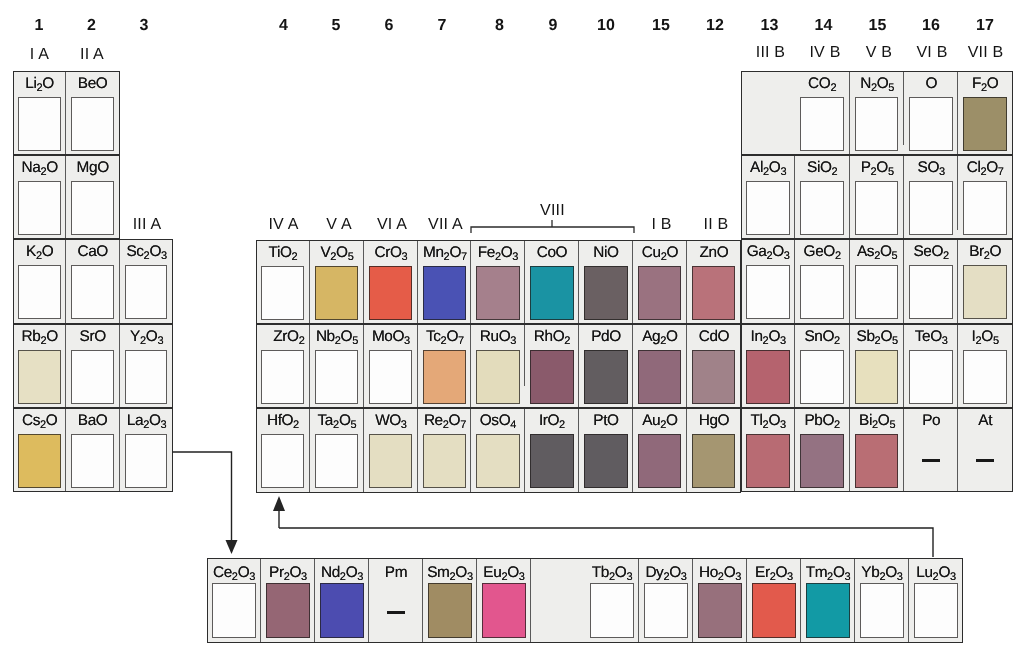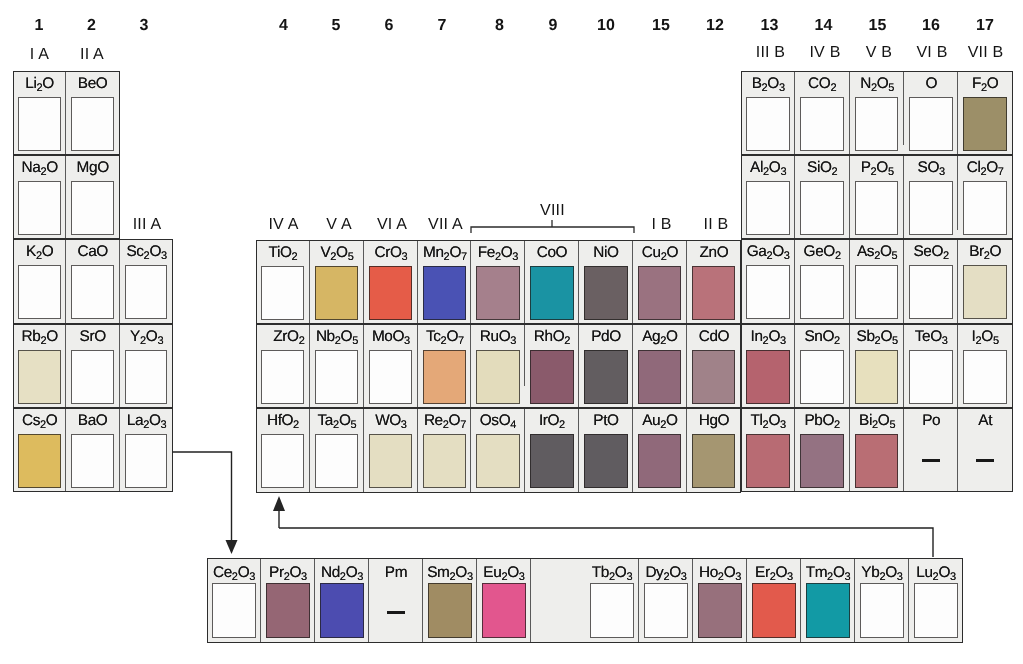--- a/index.html
+++ b/index.html
@@ -274,25 +274,20 @@
         <div class="clabel" style="top: 2px;">Au<sub>2</sub>O</div>
         <div class="swatch" style="left: 5px; top: 26px; width: 43.3667px; height: 54px; background: rgb(144, 105, 122);"></div>
       </div>
       <div class="cell" style="left: 430.933px; top: 0px; width: 53.8667px; height: 84.2px;">
         <div class="clabel" style="top: 2px;">HgO</div>
         <div class="swatch" style="left: 5px; top: 26px; width: 43.3667px; height: 54px; background: rgb(165, 150, 113);"></div>
       </div>
       <div class="blockframe"></div>
     </div>
     <div class="block" style="left: 740.8px; top: 71px; width: 271.8px; height: 84.2px;">
-      <div class="cell" style="left: 0px; top: 0px; width: 54.36px; height: 84.2px;">
-        <div class="vline"></div>
-        <div class="clabel" style="top: 2px;">B<sub>2</sub>O<sub>3</sub></div>
-        <div class="swatch" style="left: 5px; top: 26px; width: 43.86px; height: 54px;"></div>
-      </div>
       <div class="cell" style="left: 54.36px; top: 0px; width: 54.36px; height: 84.2px;">
         <div class="vline"></div>
         <div class="clabel" style="top: 2px;">CO<sub>2</sub></div>
         <div class="swatch" style="left: 5px; top: 26px; width: 43.86px; height: 54px;"></div>
       </div>
       <div class="cell" style="left: 108.72px; top: 0px; width: 54.36px; height: 74px;">
         <div class="vline"></div>
         <div class="clabel" style="top: 2px;">N<sub>2</sub>O<sub>5</sub></div>
         <div class="swatch" style="left: 5px; top: 26px; width: 43.86px; height: 54px;"></div>
       </div>

